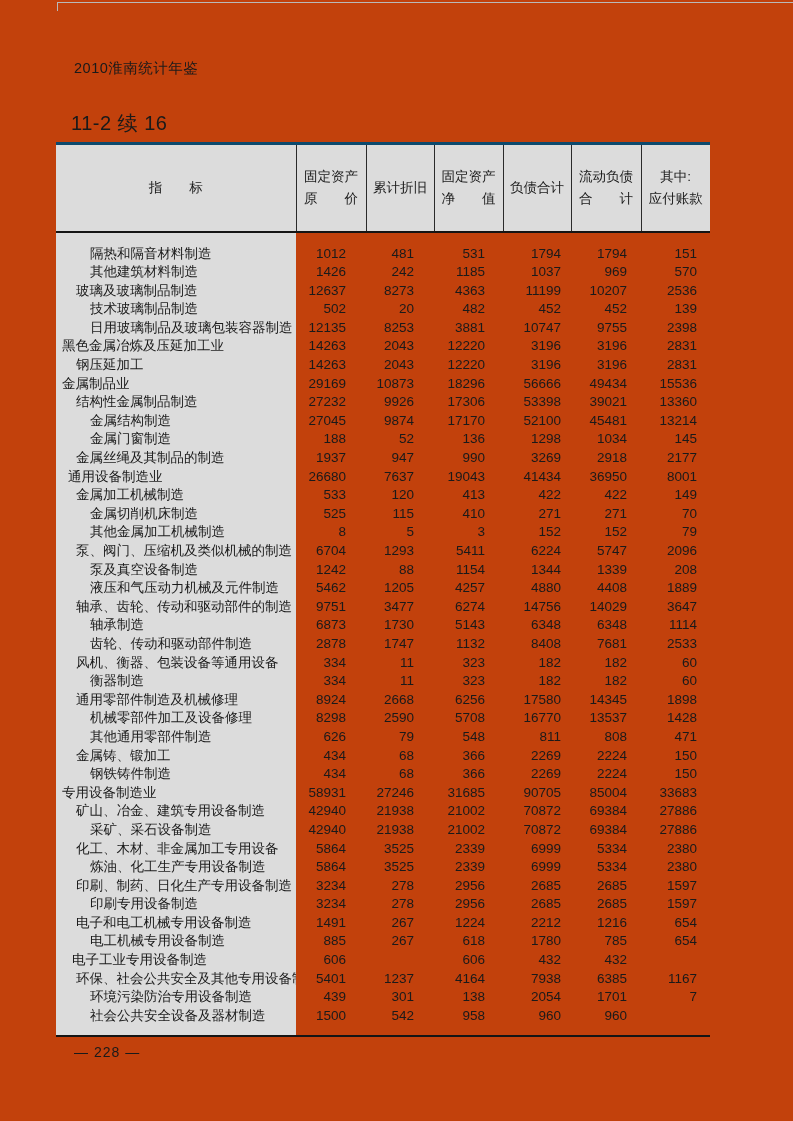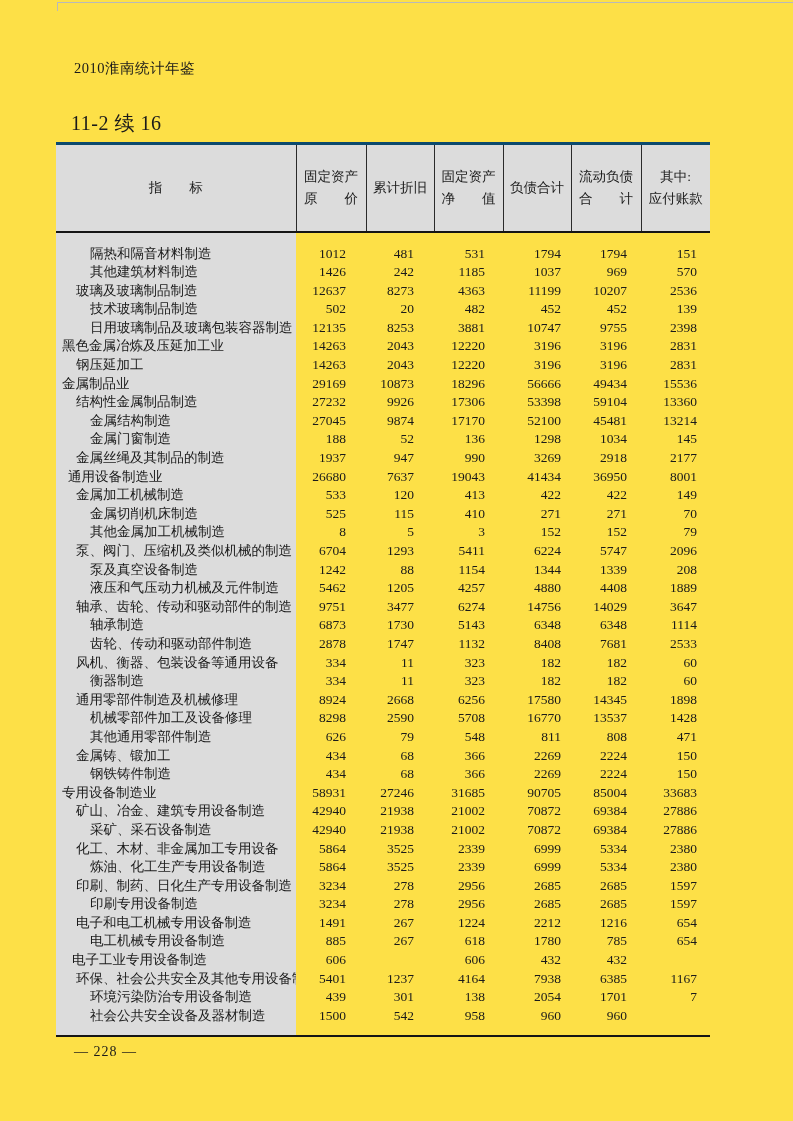--- a/index.html
+++ b/index.html
@@ -1,23 +1,23 @@
 <!DOCTYPE html>
 <html><head>
 <meta charset="utf-8">
 <style>
   * { margin: 0; padding: 0; box-sizing: border-box; }
   html, body { background: #ffffff; }
   .page {
     position: relative;
     width: 793px;
     height: 1121px;
-    background: #fde047;
+    background: #c2410c;
     color: #1a1a1a;
-    font-family: Liberation Serif, serif;
+    font-family: Liberation Sans, sans-serif;
     overflow: hidden;
   }
   .scan-edge {
     position: absolute;
     top: 2px; left: 57px; right: 0;
     height: 1px;
     background: #b9b9b9;
   }
   .scan-edge::before {
     content: "";
@@ -214,21 +214,21 @@
     <td class="num">49434</td>
     <td class="num">15536</td>
   </tr>
 
   <tr>
     <td class="ind" style="padding-left: 20px;">结构性金属制品制造</td>
     <td class="num">27232</td>
     <td class="num">9926</td>
     <td class="num">17306</td>
     <td class="num">53398</td>
-    <td class="num">59104</td>
+    <td class="num">39021</td>
     <td class="num">13360</td>
   </tr>
 
   <tr>
     <td class="ind" style="padding-left: 34px;">金属结构制造</td>
     <td class="num">27045</td>
     <td class="num">9874</td>
     <td class="num">17170</td>
     <td class="num">52100</td>
     <td class="num">45481</td>

